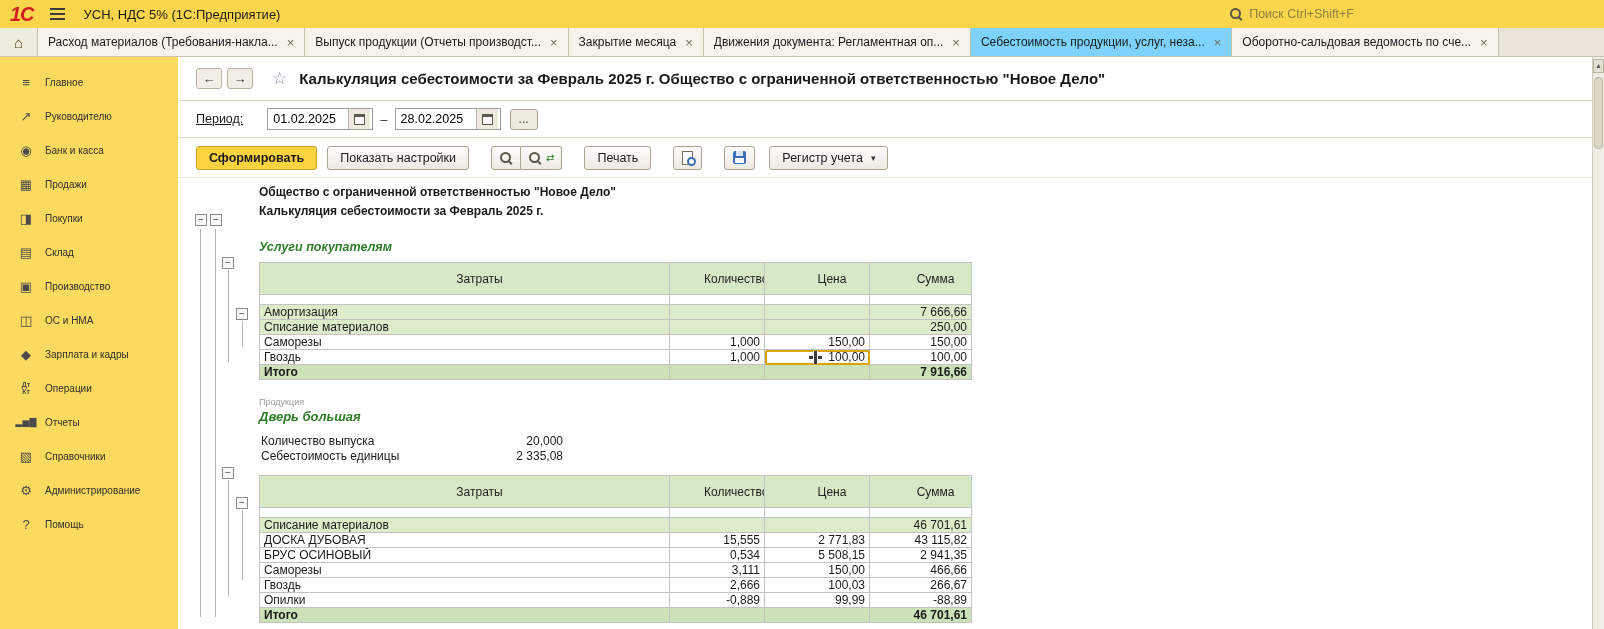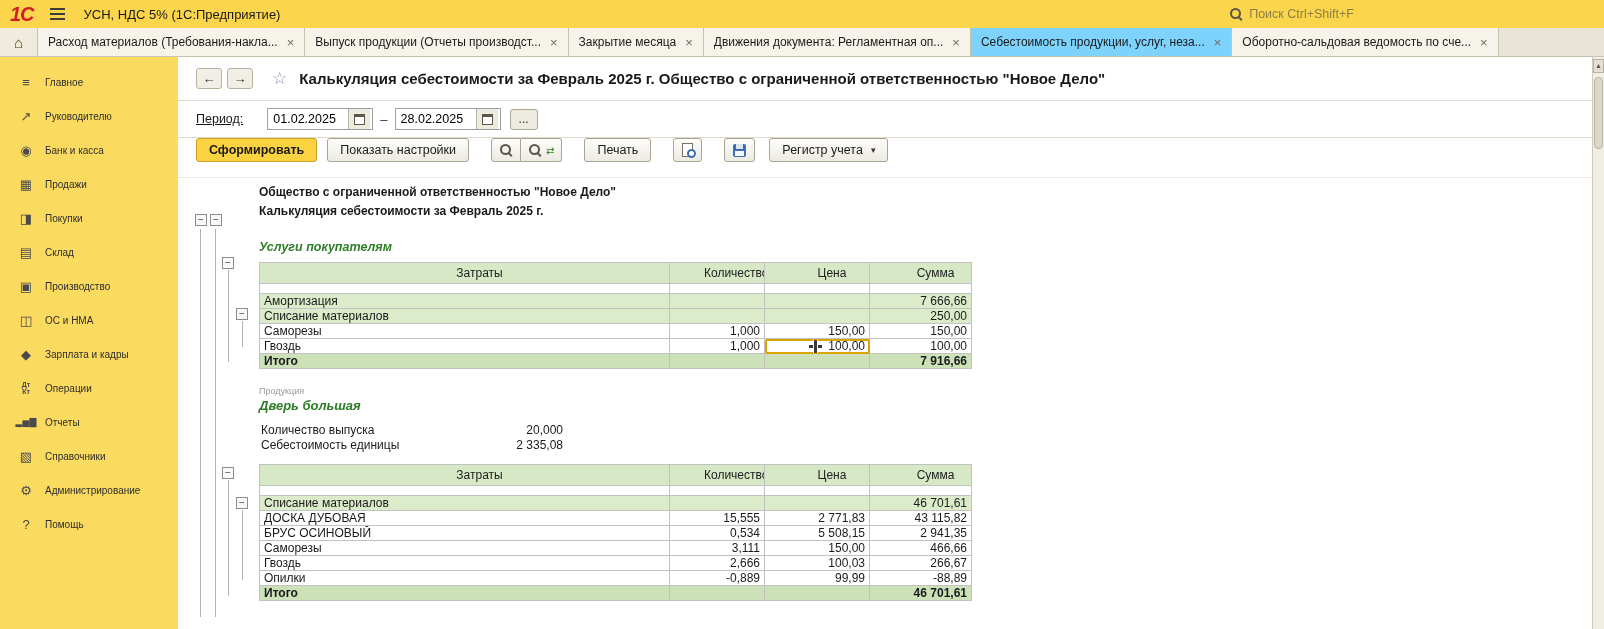--- a/index.html
+++ b/index.html
@@ -43,21 +43,21 @@
 
   .period-row { height:37px; display:flex; align-items:center; padding-left:18px; border-bottom:1px solid #ddd9cc; }
   .period-label { margin-right:24px; font-size:12.5px;text-decoration:underline; }
   .date-input { display:flex; align-items:stretch; border:1px solid #9e9e9e; height:22px; width:106px; background:#fff; }
   .date-input input { border:none; outline:none; width:80px; font-size:12.5px; padding:0 5px; font-family:inherit; }
   .cal-btn { width:22px; background:#edeae0; border:none; border-left:1px solid #b5b0a0; cursor:pointer; display:flex; align-items:center; justify-content:center; }
   .cal-icon { width:11px; height:11px; border:1px solid #5a5649; border-top:3px solid #5a5649; display:inline-block; background:#fff; }
   .dash { margin:0 7px; color:#333; }
   .more-btn { margin-left:9px; width:28px; height:21px; background:#edeae0; border:1px solid #aba792; border-radius:3px; font-size:12px; line-height:0.5; color:#333; cursor:pointer; }
 
-  .toolbar-row { height:40px; display:flex; align-items:flex-start; padding-left:18px; border-bottom:1px solid #eceadf; }
+  .toolbar-row { height:40px; display:flex; align-items:center; padding-left:18px; border-bottom:1px solid #eceadf; }
   .btn { height:24px; padding:0 12px; background:linear-gradient(#fdfcfa,#edeae2); border:1px solid #a9a491; border-radius:3px; font-size:12.5px; font-family:inherit; color:#1a1a1a; cursor:pointer; display:inline-flex; align-items:center; justify-content:center; gap:4px; }
   .btn-generate { background:#fbd23f; border-color:#c9a227; font-weight:bold; margin-right:10px; }
   .btn-settings { margin-right:22px; }
   .btn-group { display:flex; margin-right:22px; }
   .btn-group .btn { padding:0 7px; }
   .btn-group .btn + .btn { border-left:none; border-top-left-radius:0; border-bottom-left-radius:0; }
   .btn-group .btn:first-child { border-top-right-radius:0; border-bottom-right-radius:0; }
   .btn-print { margin-right:22px; }
   .btn-find { margin-right:22px; padding:0 8px; }
   .btn-save { margin-right:14px; padding:0 8px; }
@@ -79,21 +79,21 @@
   .section-title { font-size:12.5px; font-style:italic; font-weight:600; color:#2e7d28; margin-top:22px; }
   .kicker { font-size:9px; color:#999; margin-top:17px; }
   .section-title.big { margin-top:2px; font-size:13px; }
   .stats { margin-top:9px; border-collapse:collapse; }
   .stats td { font-size:12px; height:15px; padding:0 4px 0 2px; }
   .stats .stat-label { width:204px; }
   .stats .stat-value { width:104px; text-align:right; }
 
   table.rep { border-collapse:collapse; table-layout:fixed; width:712px; margin-top:8px; }
   table.rep th, table.rep td { border:1px solid #c2c2c2; font-size:12px; padding:0 4px; height:15px; overflow:hidden; white-space:nowrap; }
-  table.rep thead th { background:#d7e8c6; font-weight:normal; text-align:center; height:21px; color:#222;padding-left:34px; }
+  table.rep thead th { background:#d7e8c6; font-weight:normal; text-align:center; height:32px; color:#222;padding-left:34px; }
   tr.row-spacer td { height:10px; }
   tr.row-group td { background:#dcecca; }
   tr.row-total td { background:#cce1b8; font-weight:bold; }
   td.num { text-align:right; }
   td.lbl-indent { padding-left:18px; }
   td.sel-cell { position:relative; outline:2px solid #d9a300; outline-offset:-2px; border-radius:2px; }
   .cursor-cross { position:absolute; left:42%; top:1px; width:13px; height:13px; }
   .cursor-cross::before { content:""; position:absolute; left:0; top:5px; width:13px; height:3px; background:#3a3a3a; box-shadow:0 0 0 1px #fff; }
   .cursor-cross::after { content:""; position:absolute; left:5px; top:0; width:3px; height:13px; background:#3a3a3a; box-shadow:0 0 0 1px #fff; }
 

